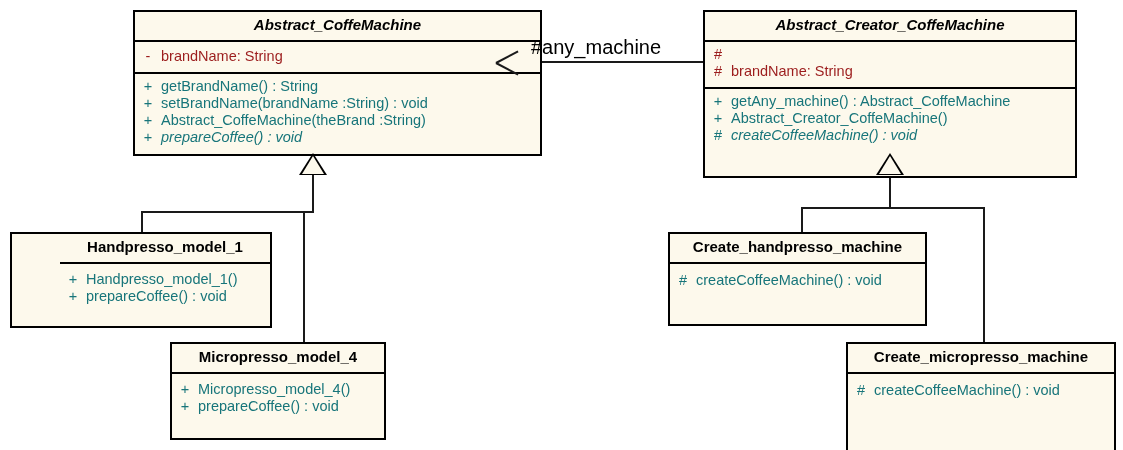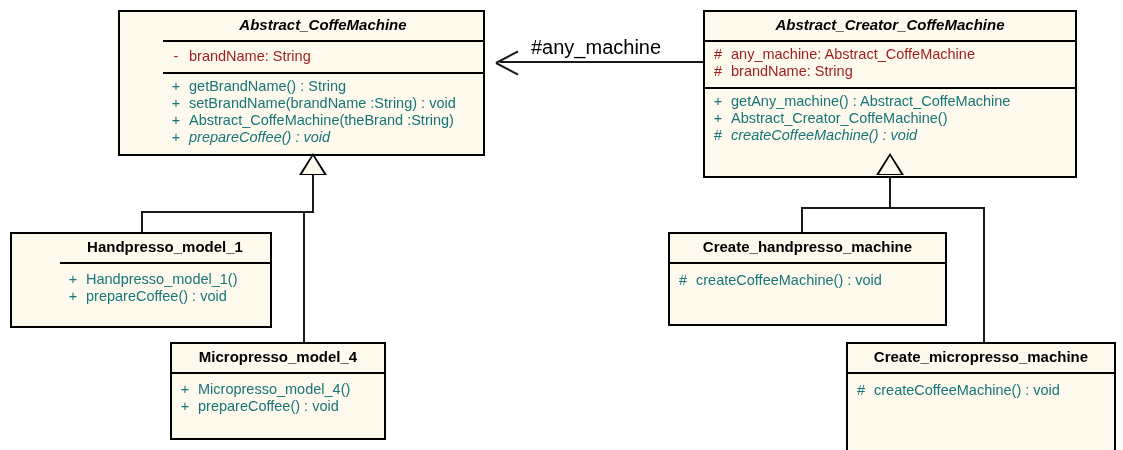--- a/index.html
+++ b/index.html
@@ -157,21 +157,21 @@
 
   <div class="inherit-tri" style="left:890px; top:153px;">
     <span class="tri-fill"></span>
       <span class="tri-inner"></span>
   </div>
   <div class="line-v" style="left:889px; top:173px; height:36px;"></div>
   <div class="line-h" style="left:801px; top:207px; width:183px;"></div>
   <div class="line-v" style="left:801px; top:207px; height:27px;"></div>
   <div class="line-v" style="left:983px; top:207px; height:137px;"></div>
 
-  <div class="uml-class" style="left:118px; top:10px; width:367px; height:146px;padding-left:43px;">
+  <div class="uml-class" style="left:133px; top:10px; width:409px; height:146px;">
     <div class="uml-title abstract">Abstract_CoffeMachine</div>
     <div class="uml-sep"></div>
     <div class="uml-compartment" style="padding-top:6px; padding-bottom:7px;">
       <div class="uml-row">
         <span class="uml-vis attr-color">-</span>
         <span class="uml-member attr-color">brandName:  String</span>
       </div>
     </div>
     <div class="uml-sep"></div>
     <div class="uml-compartment">
@@ -193,21 +193,20 @@
       </div>
     </div>
   </div>
 
   <div class="uml-class" style="left:703px; top:10px; width:374px; height:168px;">
     <div class="uml-title abstract">Abstract_Creator_CoffeMachine</div>
     <div class="uml-sep"></div>
     <div class="uml-compartment" style="padding-top:4px; padding-bottom:7px;">
       <div class="uml-row">
         <span class="uml-vis attr-color">#</span>
-        <span class="uml-member attr-color">any_machine:  Abstract_CoffeMachine</span>
       </div>
       <div class="uml-row">
         <span class="uml-vis attr-color">#</span>
         <span class="uml-member attr-color">brandName:  String</span>
       </div>
     </div>
     <div class="uml-sep"></div>
     <div class="uml-compartment">
       <div class="uml-row">
         <span class="uml-vis meth-color">+</span>
@@ -247,21 +246,21 @@
         <span class="uml-vis meth-color">+</span>
         <span class="uml-member meth-color">Micropresso_model_4()</span>
       </div>
       <div class="uml-row">
         <span class="uml-vis meth-color">+</span>
         <span class="uml-member meth-color">prepareCoffee() : void</span>
       </div>
     </div>
   </div>
 
-  <div class="uml-class" style="left:668px; top:232px; width:279px; height:94px;">
+  <div class="uml-class" style="left:668px; top:232px; width:259px; height:94px;">
     <div class="uml-title">Create_handpresso_machine</div>
     <div class="uml-sep"></div>
     <div class="uml-compartment" style="padding-top:8px;">
       <div class="uml-row">
         <span class="uml-vis meth-color">#</span>
         <span class="uml-member meth-color">createCoffeeMachine() : void</span>
       </div>
     </div>
   </div>
 

